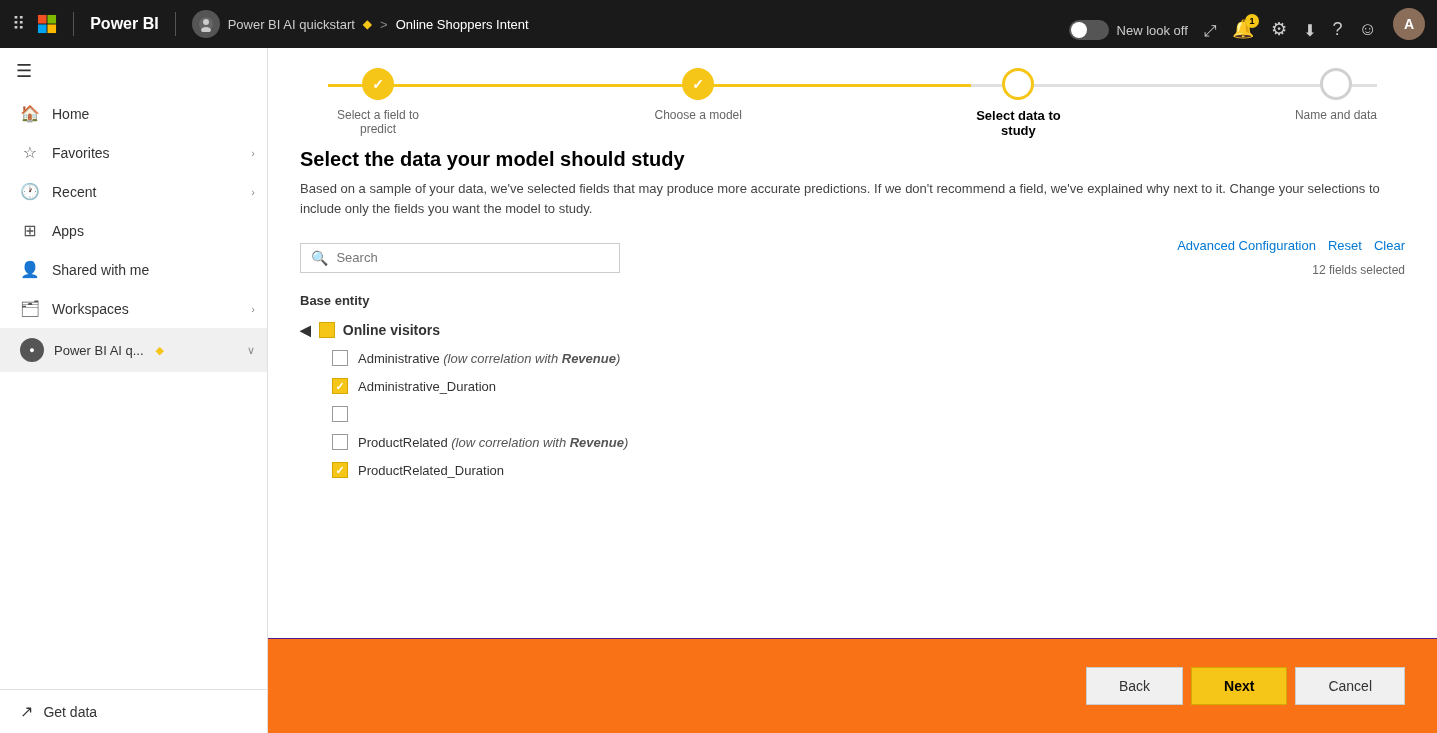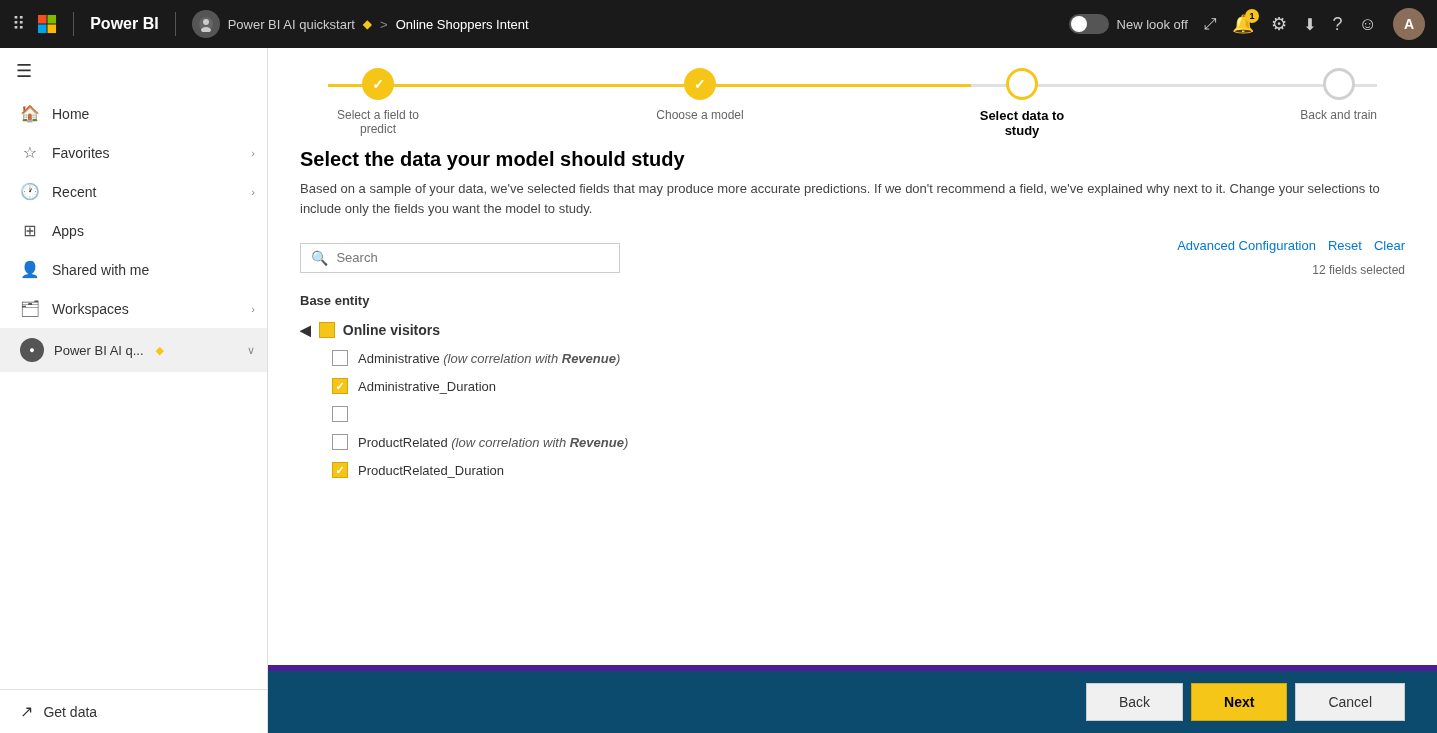--- a/index.html
+++ b/index.html
@@ -20,21 +20,21 @@
     }
     .top-nav .grid-icon { font-size: 18px; color: #ccc; cursor: pointer; }
     .top-nav .ms-logo { display: flex; gap: 2px; align-items: center; }
     .top-nav .divider { width: 1px; height: 24px; background: #555; margin: 0 4px; }
     .top-nav .powerbi-text { font-size: 16px; font-weight: 600; color: #fff; }
     .breadcrumb-area { display: flex; align-items: center; gap: 8px; font-size: 13px; color: #ccc; flex: 1; }
     .breadcrumb-icon { width: 28px; height: 28px; border-radius: 50%; background: #555; display: flex; align-items: center; justify-content: center; font-size: 12px; }
     .breadcrumb-area .bc-link { color: #ccc; cursor: pointer; }
     .breadcrumb-area .bc-sep { color: #888; }
     .breadcrumb-area .bc-current { color: #fff; }
-    .top-nav-actions { display: flex; align-items: center; gap: 16px; }
+    .top-nav-actions { display: flex; align-items: flex-end; gap: 16px; }
     .toggle-container { display: flex; align-items: center; gap: 8px; font-size: 13px; color: #ccc; }
     .toggle-switch { width: 40px; height: 20px; background: #555; border-radius: 10px; position: relative; cursor: pointer; }
     .toggle-switch::after { content: ''; width: 16px; height: 16px; background: #fff; border-radius: 50%; position: absolute; top: 2px; left: 2px; }
     .nav-icon-btn { background: none; border: none; color: #ccc; font-size: 18px; cursor: pointer; position: relative; }
     .nav-icon-btn .badge { position: absolute; top: -4px; right: -4px; background: #f5c518; color: #000; border-radius: 50%; width: 14px; height: 14px; font-size: 9px; display: flex; align-items: center; justify-content: center; font-weight: bold; }
     .avatar { width: 32px; height: 32px; border-radius: 50%; background: #8b6e5a; display: flex; align-items: center; justify-content: center; color: #fff; font-size: 14px; font-weight: bold; cursor: pointer; overflow: hidden; }
 
     
     .sidebar {
       position: fixed;
@@ -209,23 +209,23 @@
     }
     .fields-list-container::-webkit-scrollbar { width: 8px; }
     .fields-list-container::-webkit-scrollbar-track { background: #f0f0f0; }
     .fields-list-container::-webkit-scrollbar-thumb { background: #c0c0c0; }
 
     
     .footer-actions {
       display: flex;
       justify-content: flex-end;
       gap: 8px;
-      padding: 12px 32px;
-      border-top: 6px solid #4c1d95;
-      background: #0c4a6e;
+      padding: 28px 32px;
+      border-top: 1px solid #4c1d95;
+      background: #f97316;
     }
     .btn {
       padding: 10px 32px;
       font-size: 14px;
       cursor: pointer;
       border: 1px solid #ccc;
       background: #f0f0f0;
       color: #333;
       font-weight: 400;
     }
@@ -341,21 +341,21 @@
     <div class="wizard-step">
       <div class="step-circle done">✓</div>
       <span class="step-label">Choose a model</span>
     </div>
     <div class="wizard-step">
       <div class="step-circle active" style="border-width:3px;"></div>
       <span class="step-label active">Select data to study</span>
     </div>
     <div class="wizard-step">
       <div class="step-circle inactive"></div>
-      <span class="step-label">Back and train</span>
+      <span class="step-label">Name and data</span>
     </div>
   </div>
 
   <div class="content-area">
     <h2 class="section-title">Select the data your model should study</h2>
     <p class="section-desc">Based on a sample of your data, we've selected fields that may produce more accurate predictions. If we don't recommend a field, we've explained why next to it. Change your selections to include only the fields you want the model to study.</p>
 
     <div class="search-config-row">
       <div class="search-box">
         <span class="search-icon">🔍</span>

